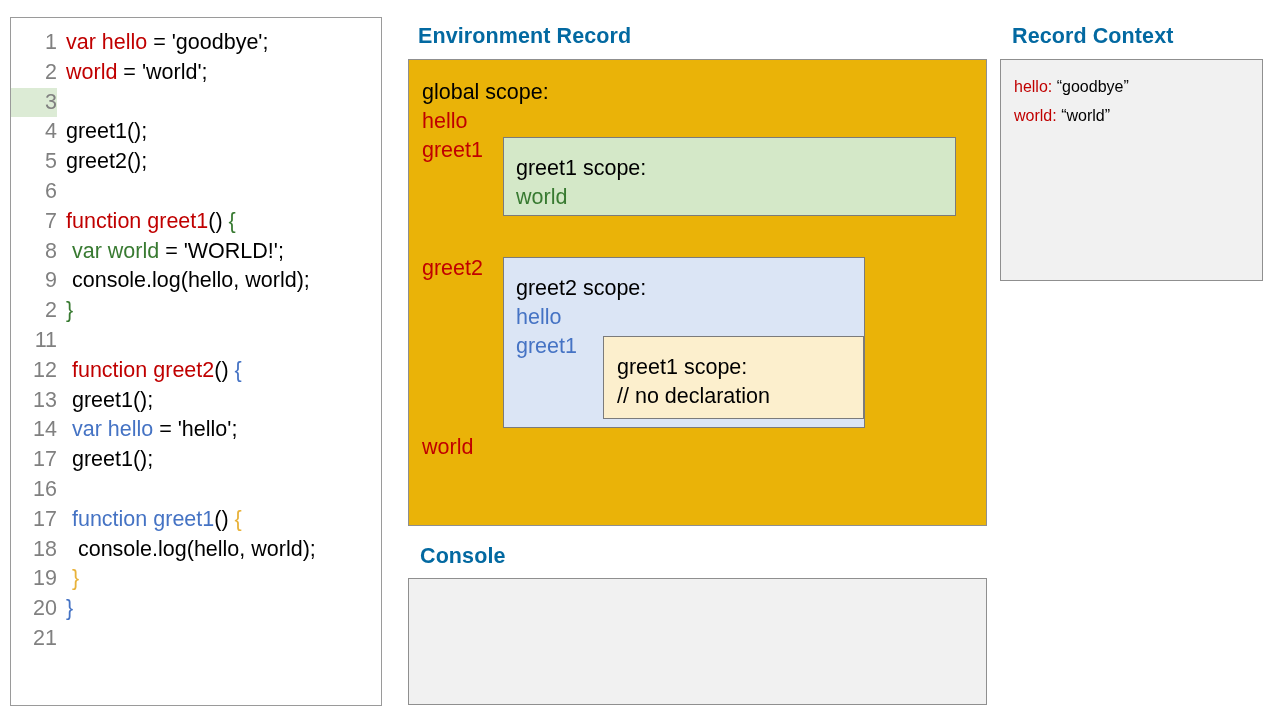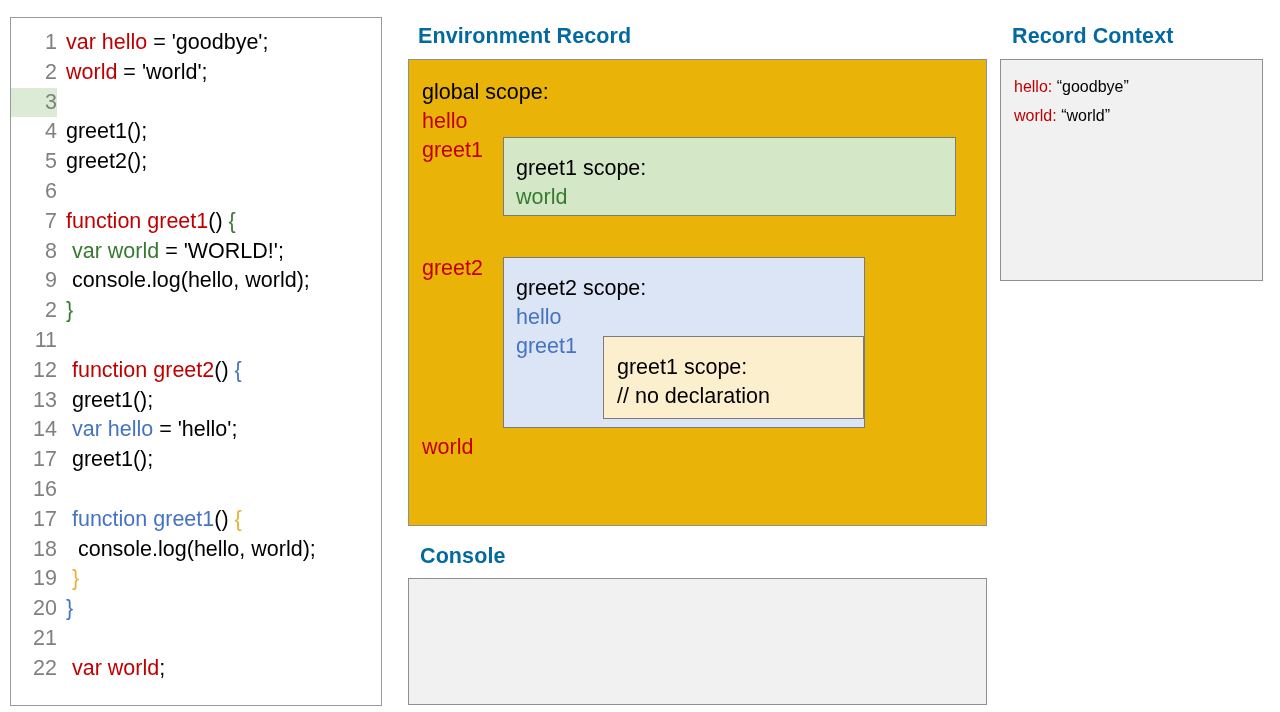--- a/index.html
+++ b/index.html
@@ -86,21 +86,20 @@
       <div class="cl"><span class="ln">12</span><span class="src"><span class="blk"> </span><span class="red">function greet2</span><span class="blk">() </span><span class="blu">{</span></span></div>
       <div class="cl"><span class="ln">13</span><span class="src"><span class="blk"> greet1();</span></span></div>
       <div class="cl"><span class="ln">14</span><span class="src"><span class="blk"> </span><span class="blu">var hello</span><span class="blk"> = 'hello';</span></span></div>
       <div class="cl"><span class="ln">17</span><span class="src"><span class="blk"> greet1();</span></span></div>
       <div class="cl"><span class="ln">16</span><span class="src"></span></div>
       <div class="cl"><span class="ln">17</span><span class="src"><span class="blk"> </span><span class="blu">function greet1</span><span class="blk">() </span><span class="ylw">{</span></span></div>
       <div class="cl"><span class="ln">18</span><span class="src"><span class="blk">  console.log(hello, world);</span></span></div>
       <div class="cl"><span class="ln">19</span><span class="src"><span class="blk"> </span><span class="ylw">}</span></span></div>
       <div class="cl"><span class="ln">20</span><span class="src"><span class="blu">}</span></span></div>
       <div class="cl"><span class="ln">21</span><span class="src"></span></div>
-      <div class="cl"><span class="ln">22</span><span class="src"><span class="blk"> </span><span class="red">var world</span><span class="blk">;</span></span></div>
     </div>
 </div>
 
 <div class="heading" id="er-heading">Environment Record</div>
 
 <div id="env-record">
   <span class="scope-label" id="er-global-title">global scope:</span>
   <span class="scope-label" id="er-hello">hello</span>
   <span class="scope-label" id="er-greet1">greet1</span>
   <span class="scope-label" id="er-greet2">greet2</span>

